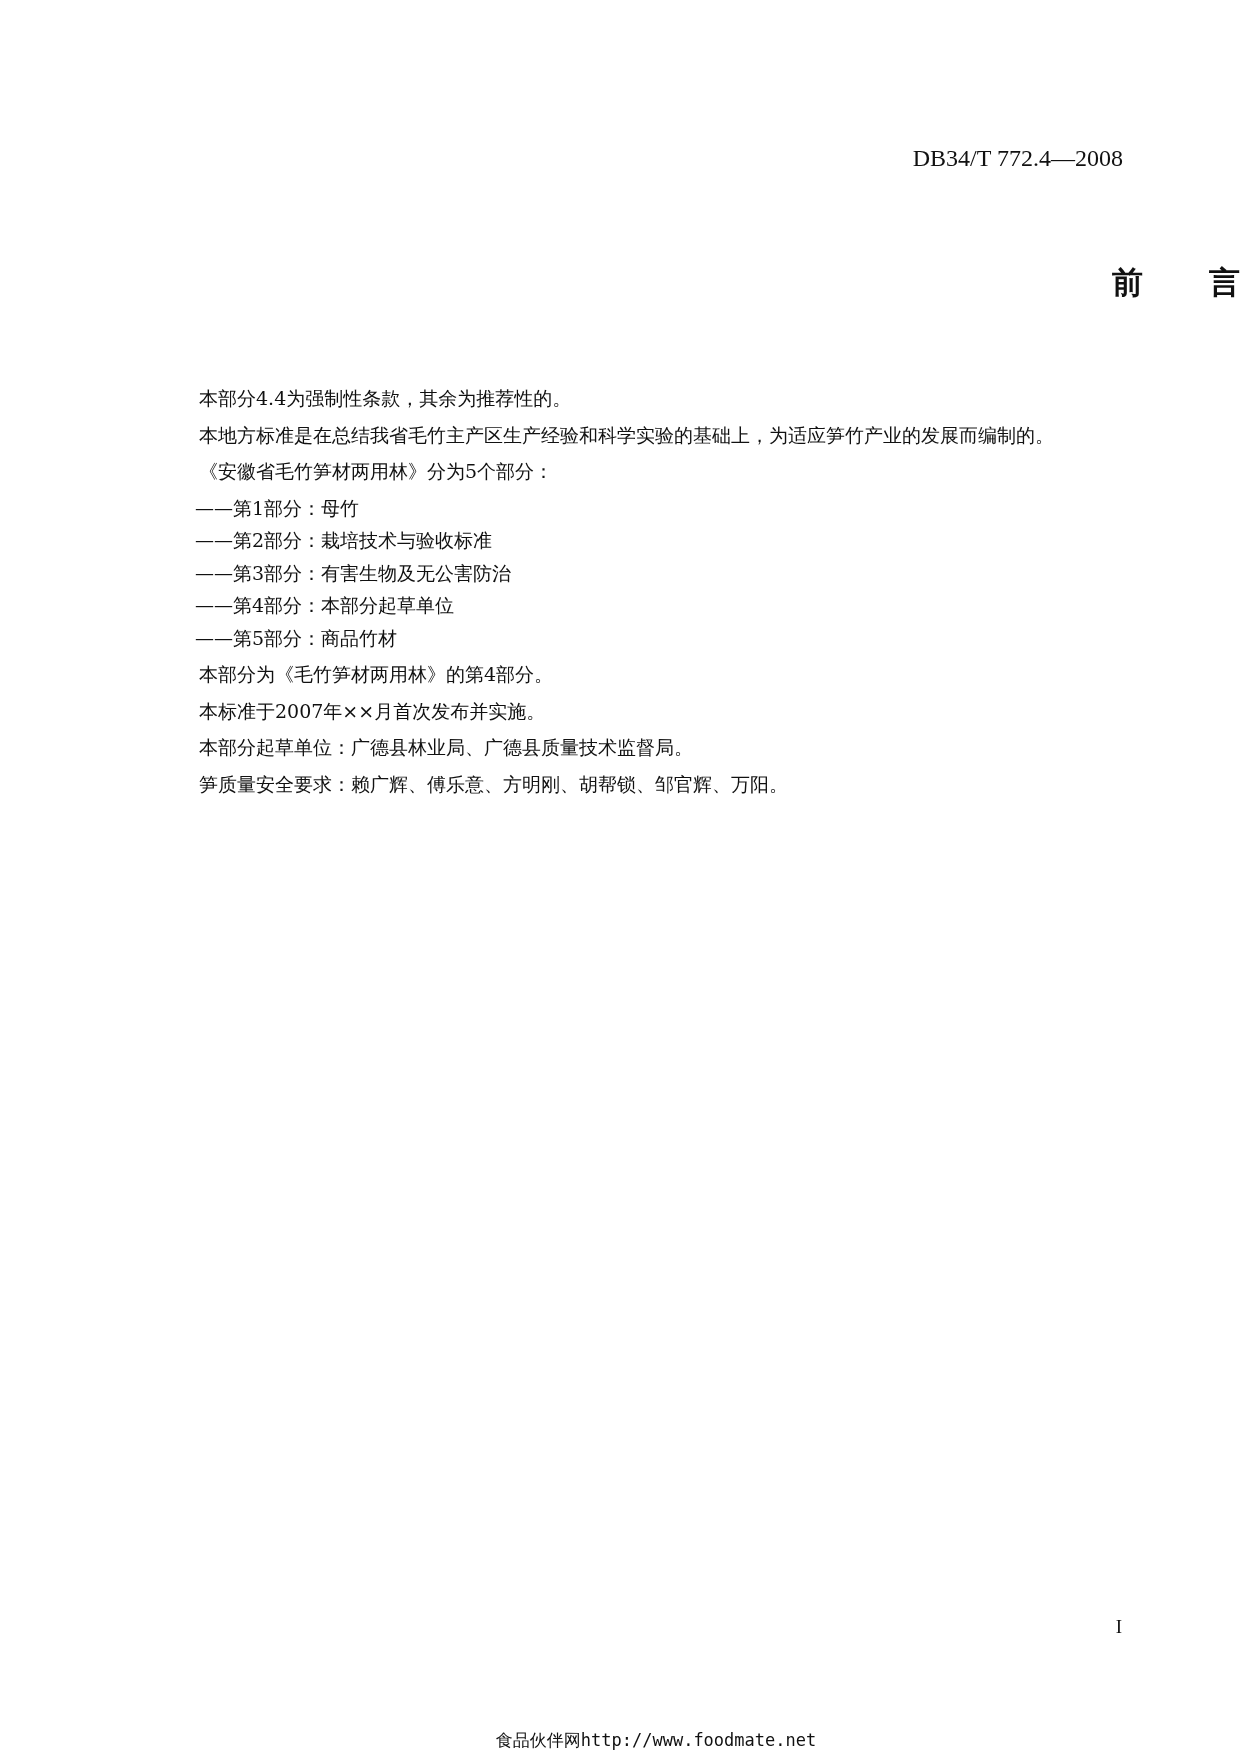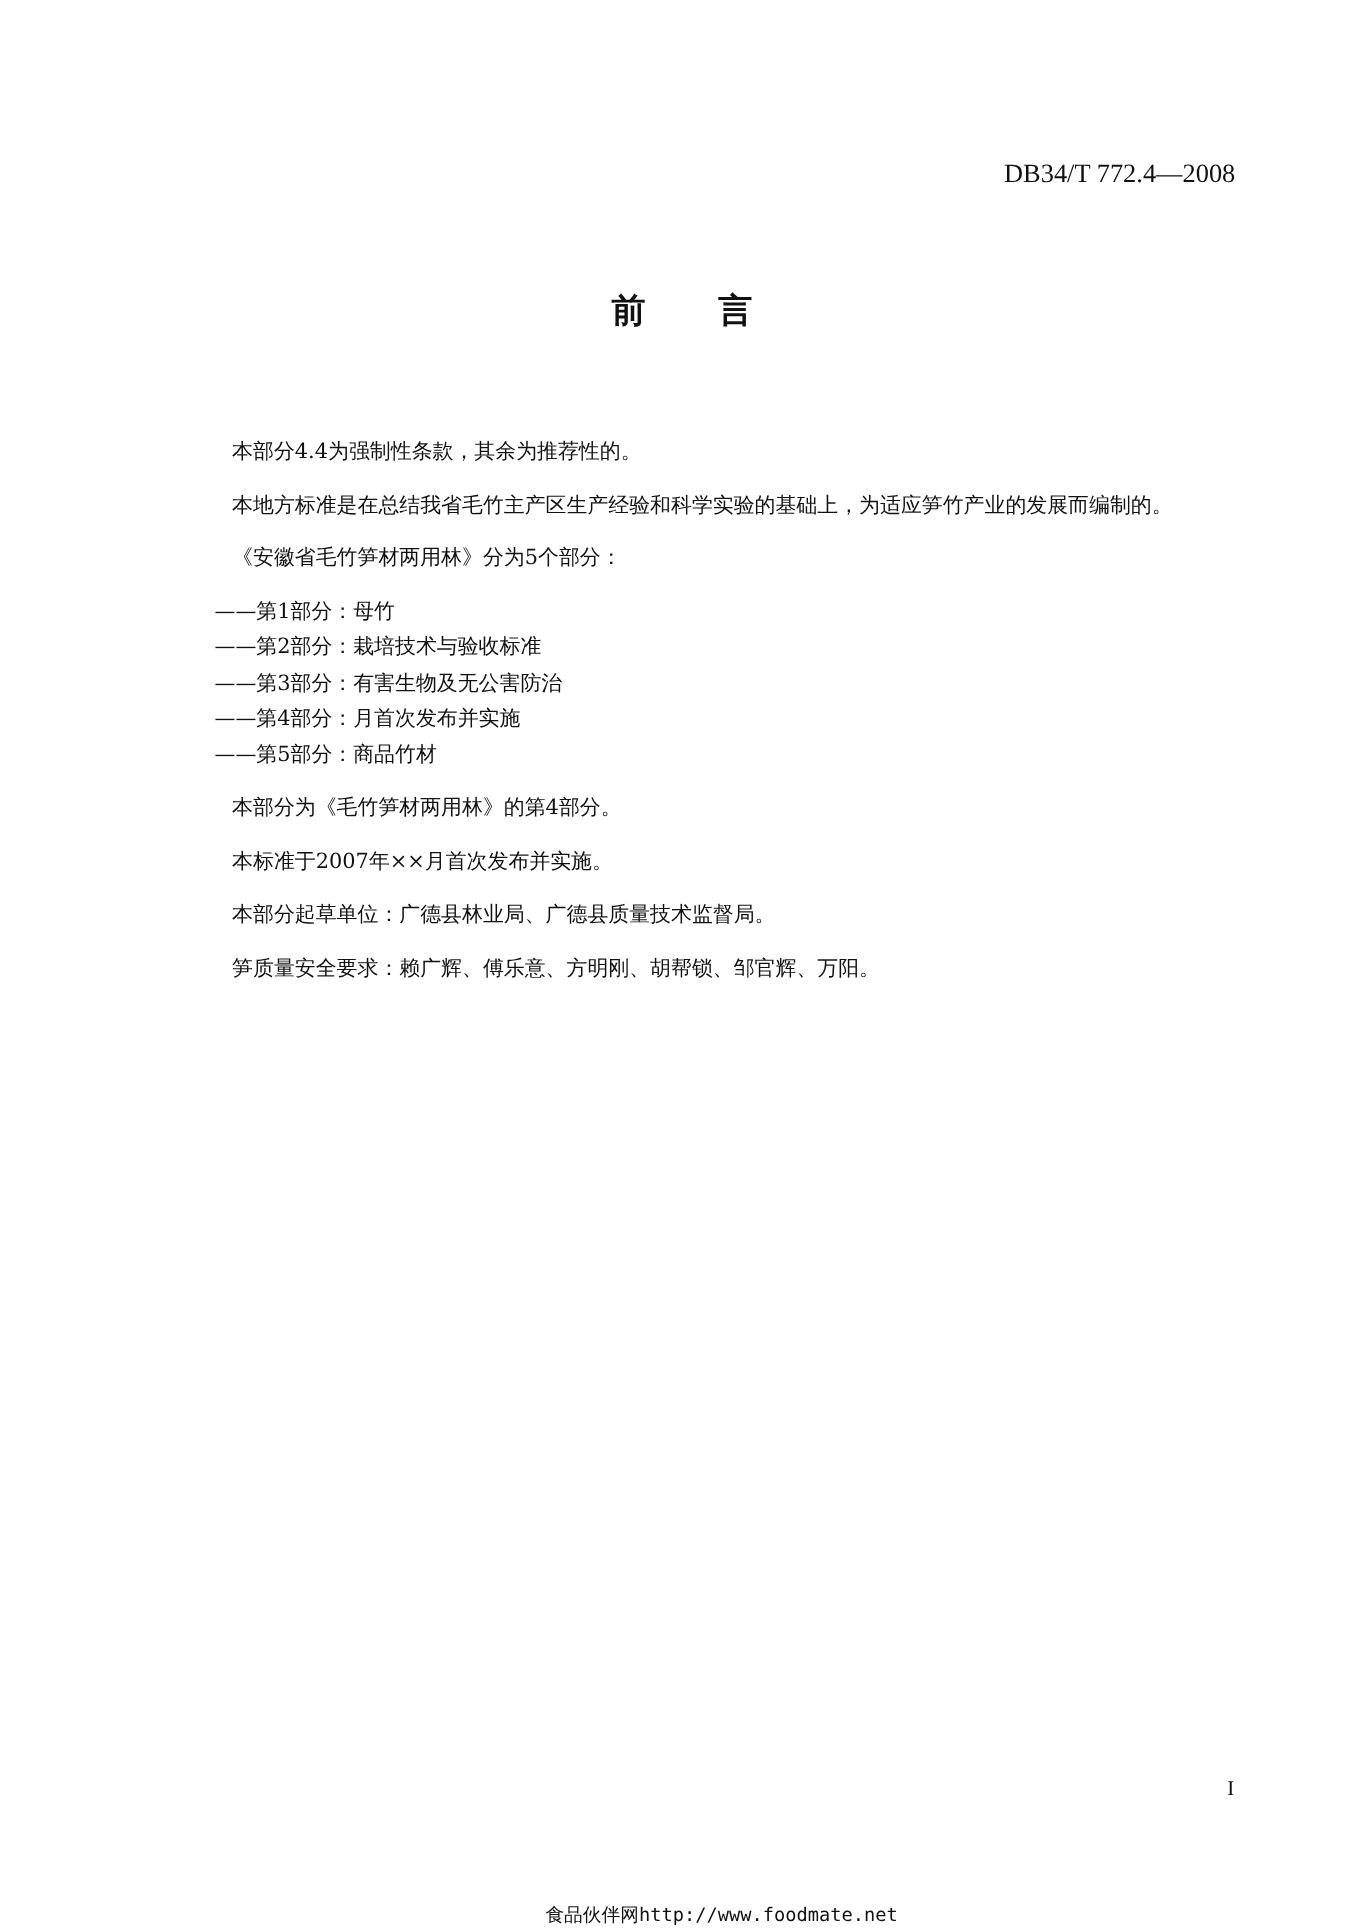--- a/index.html
+++ b/index.html
@@ -8,31 +8,31 @@
       color: #111111;
       font-family: "DejaVu Serif", "Liberation Serif", serif;
     }
     .std-code {
       position: absolute; right: 117px; top: 145px;
       font-family: "Liberation Serif", "DejaVu Serif", serif;
       font-size: 24px; letter-spacing: 0px;
     }
     .title {
       position: absolute; left: 0; width: 1240px; top: 262px;
-      text-align: center;
+      text-align: right;
       font-family: "DejaVu Sans", "Liberation Sans", sans-serif;
       font-size: 31px; font-weight: bold;
     }
     .title span { display: inline-block; }
     .title .gap { width: 66px; }
     .body {
       position: absolute; left: 150px; top: 378px; width: 974px;
       font-size: 19px; line-height: 32.5px;
     }
-    .para { margin: 16px; text-indent: 45px; text-align: justify; }
+    .para { margin: 4px; text-indent: 45px; text-align: justify; }
     .line { margin: 0; padding-left: 45px; white-space: nowrap; }
     .page-num {
       position: absolute; right: 118px; top: 1616px;
       font-family: "Liberation Serif", "DejaVu Serif", serif;
       font-size: 19px;
     }
     .footer {
       position: absolute; left: 0; width: 1240px; top: 1729px;
       text-align: center; font-size: 17px;
       font-family: "DejaVu Sans Mono", "Liberation Mono", monospace;
@@ -48,21 +48,21 @@
   <span>前</span><span class="gap"></span><span>言</span>
 </div>
 
 <div class="body">
   <p class="para">本部分4.4为强制性条款，其余为推荐性的。</p>
   <p class="para">本地方标准是在总结我省毛竹主产区生产经验和科学实验的基础上，为适应笋竹产业的发展而编制的。</p>
   <p class="para">《安徽省毛竹笋材两用林》分为5个部分：</p>
   <p class="line">——第1部分：母竹</p>
   <p class="line">——第2部分：栽培技术与验收标准</p>
   <p class="line">——第3部分：有害生物及无公害防治</p>
-  <p class="line">——第4部分：月首次发布并实施</p>
+  <p class="line">——第4部分：本部分起草单位</p>
   <p class="line">——第5部分：商品竹材</p>
   <p class="para">本部分为《毛竹笋材两用林》的第4部分。</p>
   <p class="para">本标准于2007年××月首次发布并实施。</p>
   <p class="para">本部分起草单位：广德县林业局、广德县质量技术监督局。</p>
   <p class="para">笋质量安全要求：赖广辉、傅乐意、方明刚、胡帮锁、邹官辉、万阳。</p>
 </div>
 
 <div class="page-num">I</div>
 
 <div class="footer">食品伙伴网http://www.foodmate.net</div>

